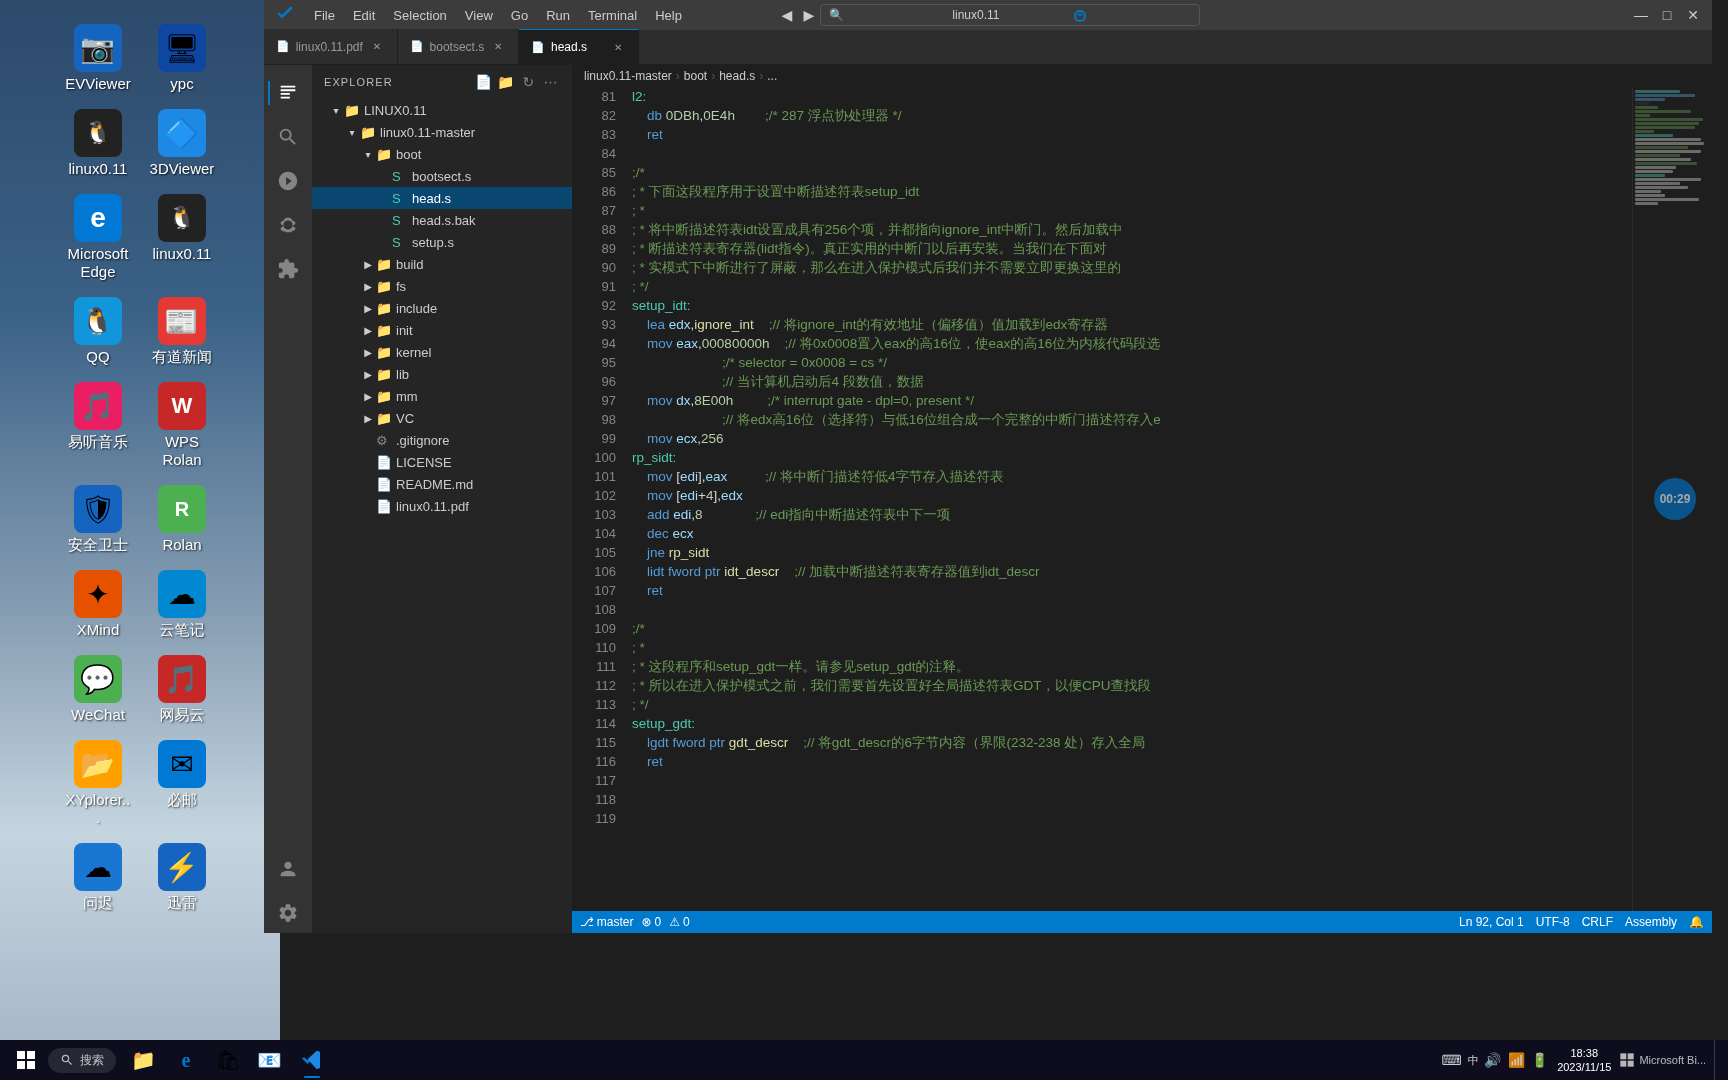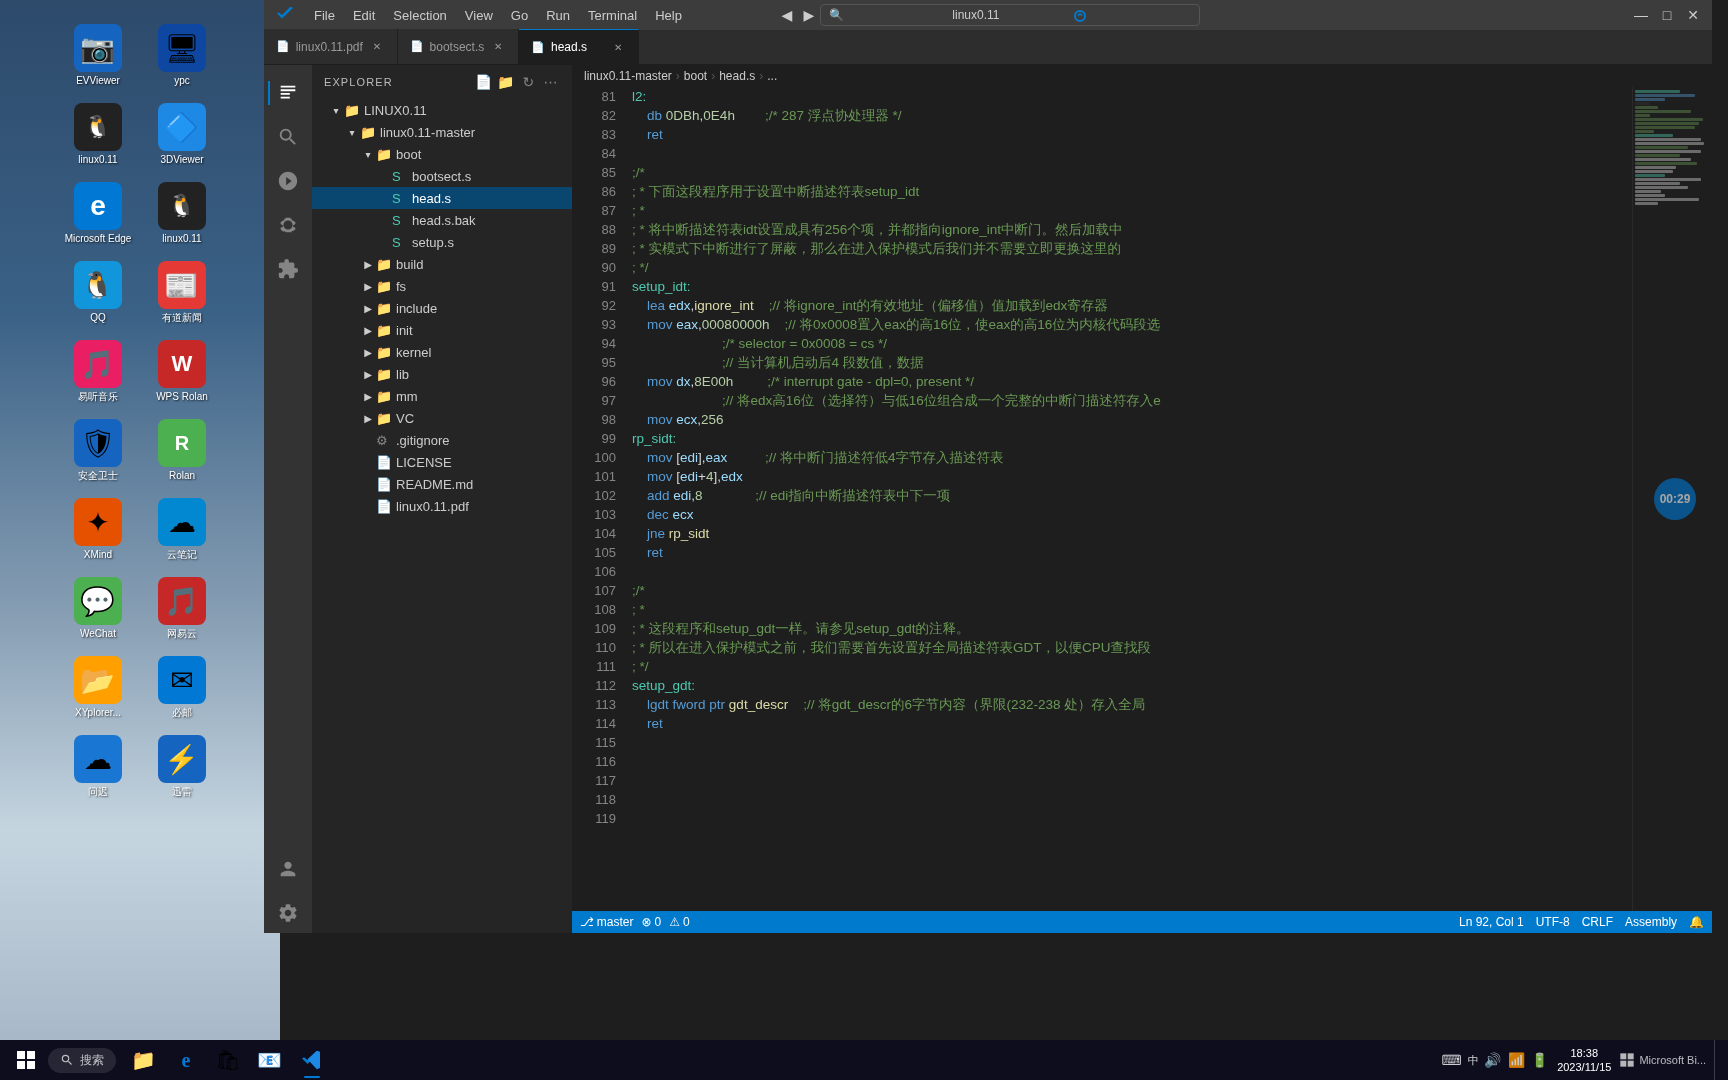--- a/index.html
+++ b/index.html
@@ -39,21 +39,21 @@
       width: 48px;
       height: 48px;
       border-radius: 8px;
       display: flex;
       align-items: center;
       justify-content: center;
       font-size: 28px;
       margin-bottom: 3px;
     }
     .desktop-icon-label {
-      font-size: 10px;
+      font-size: 15px;
       color: white;
       text-align: center;
       text-shadow: 1px 1px 2px rgba(0,0,0,0.8);
       line-height: 1.2;
       word-break: break-word;
     }
 
     
     .vscode {
       position: absolute;
@@ -895,36 +895,38 @@
 
           <div class="code-content">
             <div class="code-line"><span class="lbl">l2:</span></div>
             <div class="code-line">    <span class="instr">db</span> <span class="num">0DBh</span>,<span class="num">0E4h</span>        <span class="cmt">;/* 287 浮点协处理器 */</span></div>
             <div class="code-line">    <span class="instr">ret</span></div>
             <div class="code-line"></div>
             <div class="code-line"><span class="cmt">;/*</span></div>
             <div class="code-line"><span class="cmt">; * 下面这段程序用于设置中断描述符表setup_idt</span></div>
             <div class="code-line"><span class="cmt">; *</span></div>
             <div class="code-line"><span class="cmt">; * 将中断描述符表idt设置成具有256个项，并都指向ignore_int中断门。然后加载中</span></div>
+            <div class="code-line"><span class="cmt">; * 断描述符表寄存器(lidt指令)。真正实用的中断门以后再安装。当我们在下面对</span></div>
             <div class="code-line"><span class="cmt">; * 实模式下中断进行了屏蔽，那么在进入保护模式后我们并不需要立即更换这里的</span></div>
             <div class="code-line"><span class="cmt">; */</span></div>
             <div class="code-line"><span class="lbl">setup_idt:</span></div>
             <div class="code-line">    <span class="instr">lea</span> <span class="reg">edx</span>,<span class="fn">ignore_int</span>    <span class="cmt">;// 将ignore_int的有效地址（偏移值）值加载到edx寄存器</span></div>
             <div class="code-line">    <span class="instr">mov</span> <span class="reg">eax</span>,<span class="num">00080000h</span>    <span class="cmt">;// 将0x0008置入eax的高16位，使eax的高16位为内核代码段选</span></div>
             <div class="code-line">                        <span class="cmt">;/* selector = 0x0008 = cs */</span></div>
             <div class="code-line">                        <span class="cmt">;// 当计算机启动后4 段数值，数据</span></div>
             <div class="code-line">    <span class="instr">mov</span> <span class="reg">dx</span>,<span class="num">8E00h</span>         <span class="cmt">;/* interrupt gate - dpl=0, present */</span></div>
             <div class="code-line">                        <span class="cmt">;// 将edx高16位（选择符）与低16位组合成一个完整的中断门描述符存入e</span></div>
             <div class="code-line">    <span class="instr">mov</span> <span class="reg">ecx</span>,<span class="num">256</span></div>
             <div class="code-line"><span class="lbl">rp_sidt:</span></div>
             <div class="code-line">    <span class="instr">mov</span> [<span class="reg">edi</span>],<span class="reg">eax</span>          <span class="cmt">;// 将中断门描述符低4字节存入描述符表</span></div>
             <div class="code-line">    <span class="instr">mov</span> [<span class="reg">edi</span>+<span class="num">4</span>],<span class="reg">edx</span></div>
             <div class="code-line">    <span class="instr">add</span> <span class="reg">edi</span>,<span class="num">8</span>              <span class="cmt">;// edi指向中断描述符表中下一项</span></div>
             <div class="code-line">    <span class="instr">dec</span> <span class="reg">ecx</span></div>
             <div class="code-line">    <span class="instr">jne</span> <span class="fn">rp_sidt</span></div>
+            <div class="code-line">    <span class="instr">lidt</span> <span class="kw">fword ptr</span> <span class="fn">idt_descr</span>    <span class="cmt">;// 加载中断描述符表寄存器值到idt_descr</span></div>
             <div class="code-line">    <span class="instr">ret</span></div>
             <div class="code-line"></div>
             <div class="code-line"><span class="cmt">;/*</span></div>
             <div class="code-line"><span class="cmt">; *</span></div>
             <div class="code-line"><span class="cmt">; * 这段程序和setup_gdt一样。请参见setup_gdt的注释。</span></div>
             <div class="code-line"><span class="cmt">; * 所以在进入保护模式之前，我们需要首先设置好全局描述符表GDT，以便CPU查找段</span></div>
             <div class="code-line"><span class="cmt">; */</span></div>
             <div class="code-line"><span class="lbl">setup_gdt:</span></div>
             <div class="code-line">    <span class="instr">lgdt</span> <span class="kw">fword ptr</span> <span class="fn">gdt_descr</span>    <span class="cmt">;// 将gdt_descr的6字节内容（界限(232-238 处）存入全局</span></div>
             <div class="code-line">    <span class="instr">ret</span></div>

